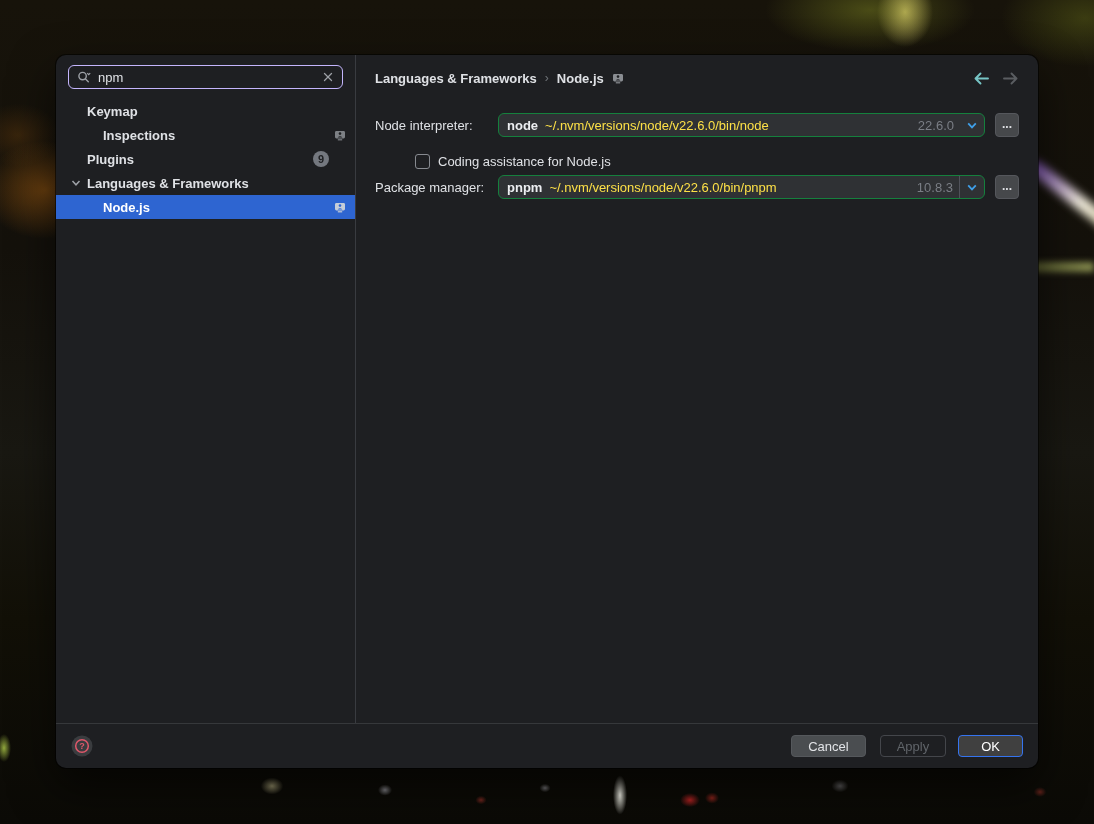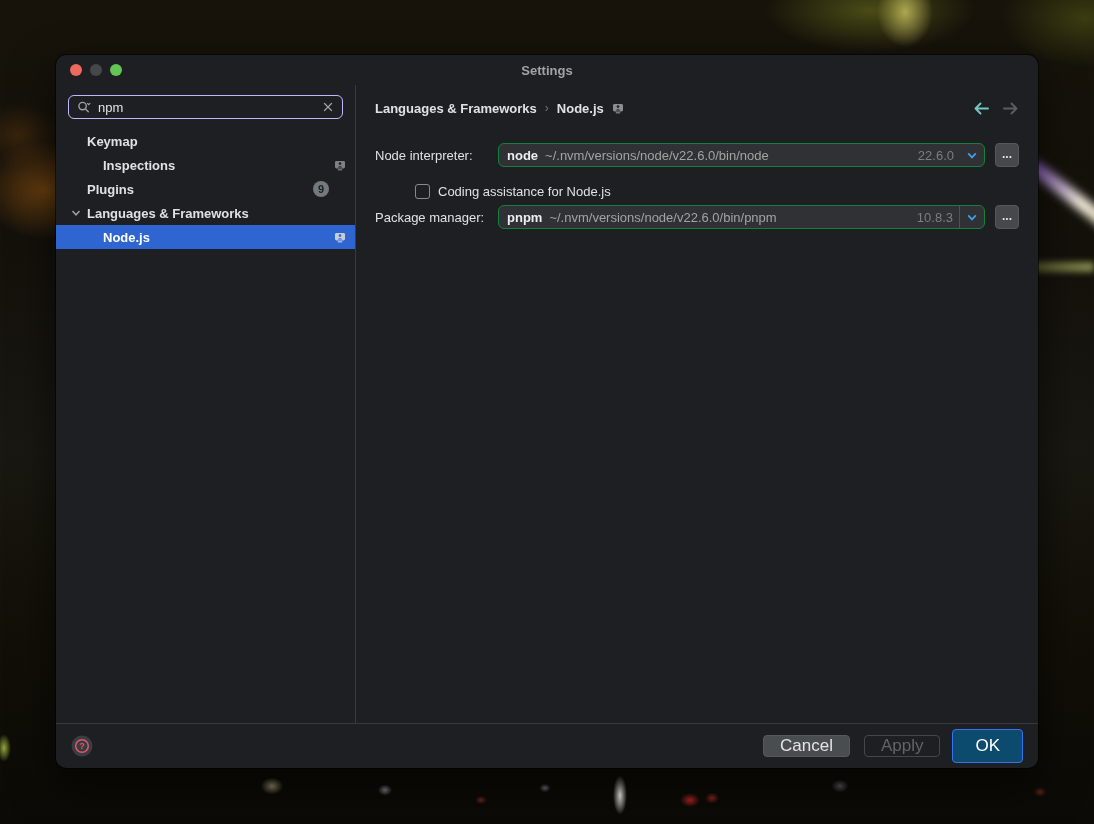--- a/index.html
+++ b/index.html
@@ -71,59 +71,51 @@
   .crumb{ font-weight:bold; color:#dfe1e5; }
   .crumb-sep{ color:#6e7277; font-size:12px; }
   .bc-fill{ flex:1; }
   .nav-arrows{ display:flex; align-items:center; gap:12px; }
   .form{ margin-top:18px; display:flex; flex-direction:column; }
   .frow{ display:flex; align-items:center; height:36px; }
   .flabel{ width:123px; flex:0 0 123px; color:#dfe1e5; }
   .combo{ width:487px; height:24px; background:#2f3134; border:1px solid #15803d; border-radius:6px;
     display:flex; align-items:center; padding:0 0 0 8px; overflow:hidden; }
   .combo .val{ font-weight:bold; color:#eceef1; }
-  .combo .path{ margin-left:7px; color:#a3a3a3; white-space:nowrap; overflow:hidden; text-overflow:ellipsis; }
+  .combo .path{ margin-left:7px; color:#fde047; white-space:nowrap; overflow:hidden; text-overflow:ellipsis; }
   .combo .cfill{ flex:1; }
   .combo .ver{ color:#7a7e85; margin-right:6px;margin-left:31px; }
   .combo .chev-wrap{ height:100%; display:flex; align-items:center; padding:0 7px; }
   .combo .chev-wrap.seg{ border-left:1px solid #50525a; }
   .browse-btn{ margin-left:10px; width:24px; height:24px; background:#46484b; border:1px solid #55575c;
     border-radius:4px; color:#dfe1e5; font-weight:bold; font-size:12px; line-height:1;
     display:flex; align-items:flex-start; justify-content:center; padding-top:4px; cursor:default; }
   .chk-row{ margin-top:10px; height:16px; display:flex; align-items:center; gap:8px;padding-left:40px; }
   .checkbox{ width:15px; height:15px; border:1.5px solid #878a90; border-radius:3px; background:transparent; }
 
   
   .footer{ flex:0 0 45px; border-top:1px solid #36383b; display:flex; align-items:center; padding:0 15px; }
   .foot-fill{ flex:1; }
-  .btn{ height:22px; border-radius:4px; font-size:17px; display:flex; align-items:center; justify-content:center;
+  .btn{ height:22px; border-radius:4px; font-size:13px; display:flex; align-items:center; justify-content:center;
     padding:0 16px; cursor:default; font-family:"Liberation Sans", sans-serif; }
   .btn.cancel{ background:#4a4d50; color:#e2e4e7; border:1px solid #55585c; }
   .btn.apply{ background:transparent; color:#606469; border:1px solid #44464b; margin-left:14px; }
-  .btn.ok{ background:#0c4a6e; color:#ffffff; border:1px solid #3574f0; margin-left:12px; padding:16px 22px; }
+  .btn.ok{ background:#404040; color:#ffffff; border:1px solid #3574f0; margin-left:12px; padding:4px 22px; }
   .help-btn{ width:22px; height:22px; display:flex; cursor:default; }
 </style>
 </head>
 <body>
 
 <div class="desktop">
   <div class="streak-purple"></div>
   <div class="band-green"></div>
 </div>
 
 <div class="window">
 
-  <div class="titlebar">
-    <div class="traffic">
-      <span class="tl close"></span>
-      <span class="tl min"></span>
-      <span class="tl zoom"></span>
-    </div>
-    <div class="title">Settings</div>
-  </div>
 
   <div class="body-row">
 
     <div class="sidebar">
       <div class="search-box">
         <svg width="15" height="14" viewBox="0 0 15 14">
           <circle cx="5.6" cy="6.1" r="3.7" fill="none" stroke="#9da0a6" stroke-width="1.4"></circle>
           <line x1="8.5" y1="9" x2="11.3" y2="11.8" stroke="#9da0a6" stroke-width="1.4" stroke-linecap="round"></line>
           <polyline points="10.2,3.1 11.7,4.6 13.2,3.1" fill="none" stroke="#9da0a6" stroke-width="1.3"></polyline>
         </svg>

